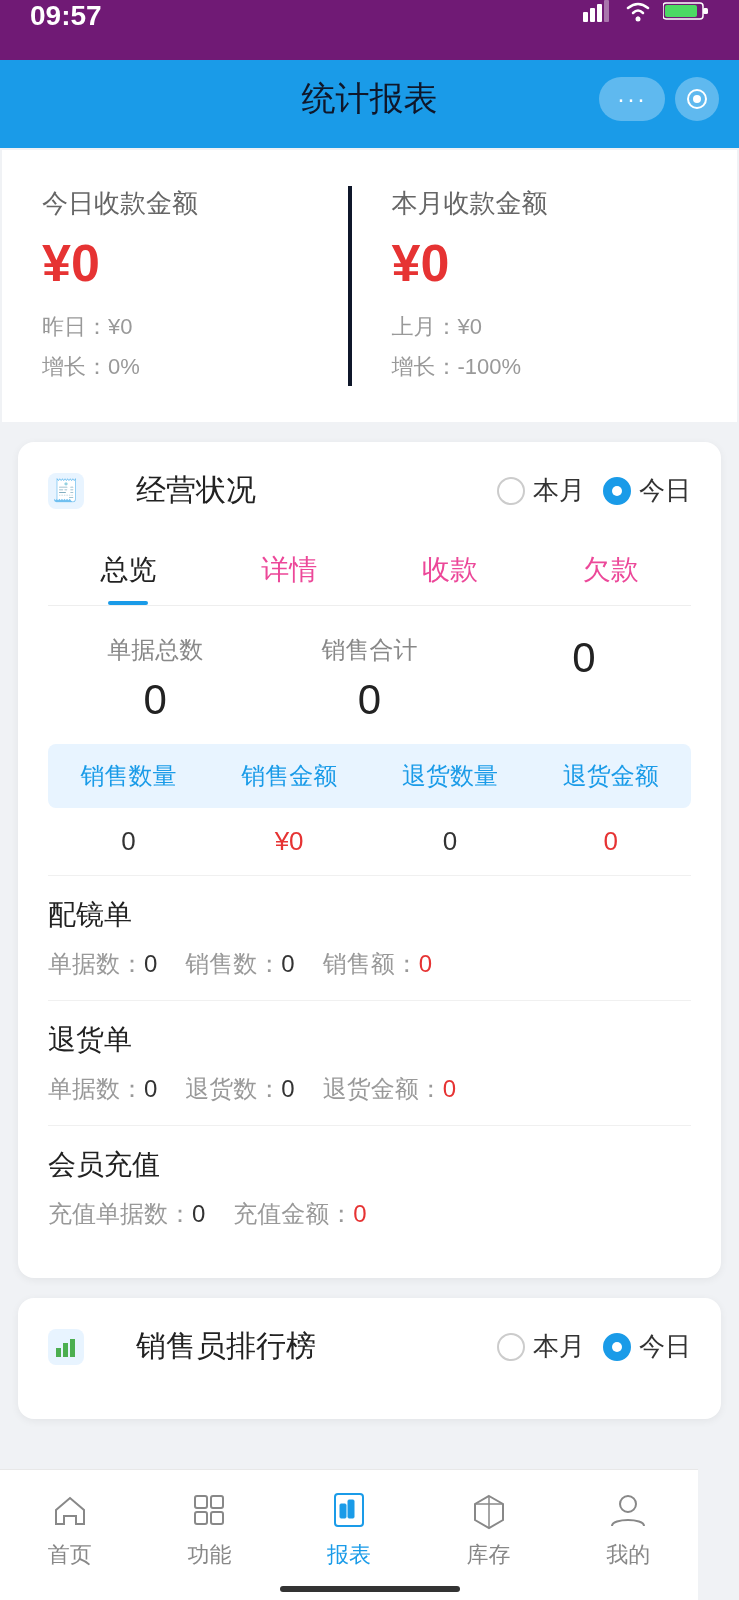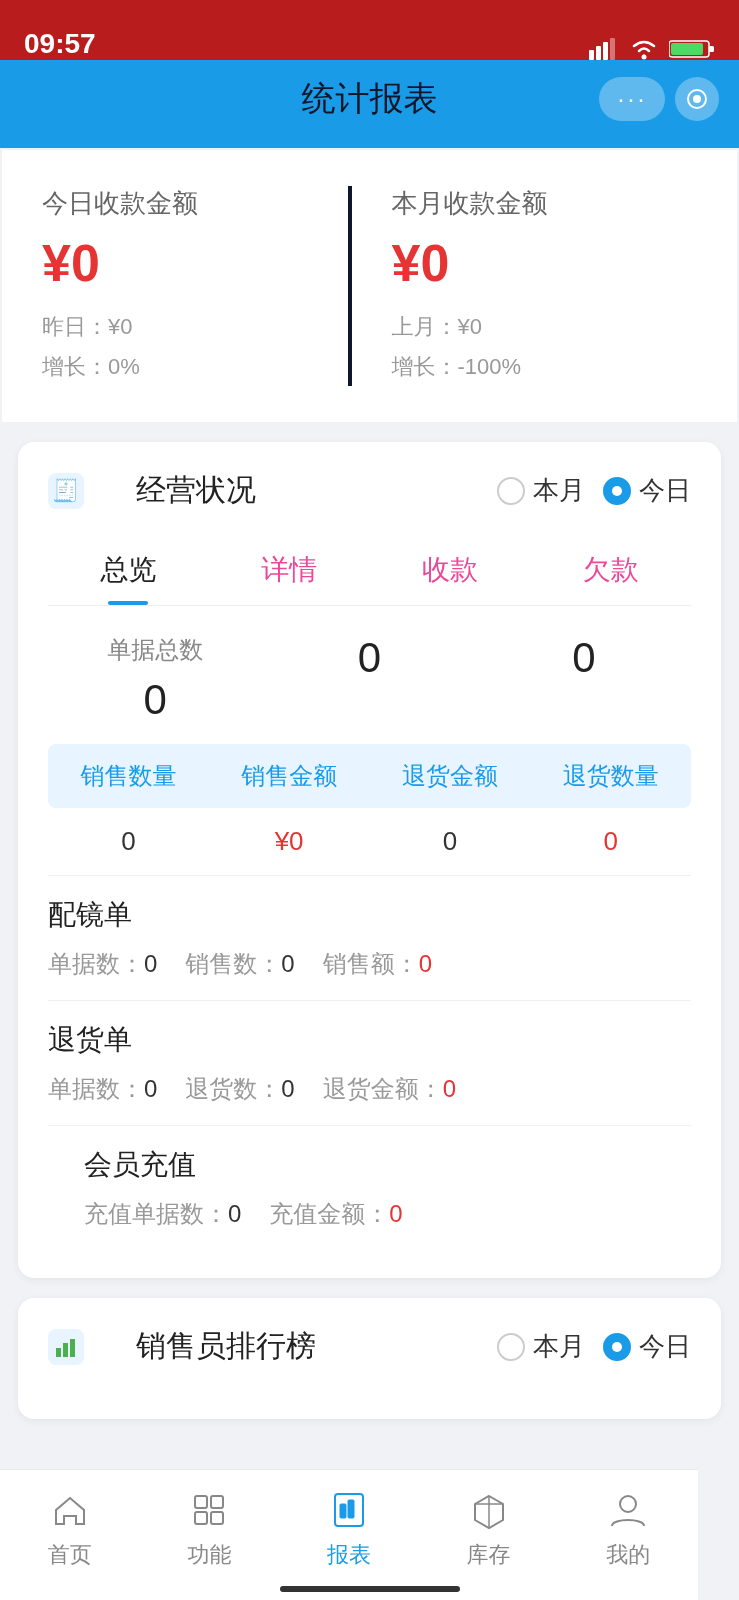--- a/index.html
+++ b/index.html
@@ -7,26 +7,26 @@
     body {
       width: 739px;
       min-height: 1600px;
       background: #f0f2f5;
       font-family: -apple-system, "PingFang SC", "Helvetica Neue", Arial, sans-serif;
       overflow-x: hidden;
     }
 
     
     .status-bar {
-      background: #b91c1c;
+      background: #701a75;
       height: 60px;
       display: flex;
-      align-items: flex-end;
+      align-items: flex-start;
       justify-content: space-between;
-      padding: 0 24px;
+      padding: 0 30px;
     }
     .status-time {
       color: white;
       font-size: 28px;
       font-weight: 600;
     }
     .status-icons {
       display: flex;
       align-items: center;
       gap: 10px;
@@ -279,21 +279,20 @@
       color: #e63333;
     }
 
     
     .detail-section {
       padding: 20px 0;
       border-bottom: 1px solid #f0f0f0;
     }
     .detail-section:last-child {
       border-bottom: none;
-      margin-left: 36px;
     }
     .detail-title {
       font-size: 28px;
       font-weight: 500;
       color: #222;
       margin-bottom: 14px;
     }
     .detail-row {
       display: flex;
       gap: 28px;
@@ -456,32 +455,33 @@
       <div class="tab-item">收款</div>
       <div class="tab-item">欠款</div>
     </div>
 
     <div class="stats-row">
       <div class="stat-item">
         <div class="stat-label">单据总数</div>
         <div class="stat-value black">0</div>
       </div>
       <div class="stat-item">
+        <div class="stat-label">销售合计</div>
         <div class="stat-value black">0</div>
       </div>
       <div class="stat-item">
         <div class="stat-value black">0</div>
       </div>
     </div>
 
     <div class="sales-table-header">
       <div class="col">销售数量</div>
       <div class="col">销售金额</div>
+      <div class="col">退货数量</div>
       <div class="col">退货金额</div>
-      <div class="col">退货数量</div>
     </div>
 
     <div class="sales-table-row">
       <div class="col">0</div>
       <div class="col red">¥0</div>
       <div class="col">0</div>
       <div class="col red">0</div>
     </div>
 
     <div class="detail-section">

